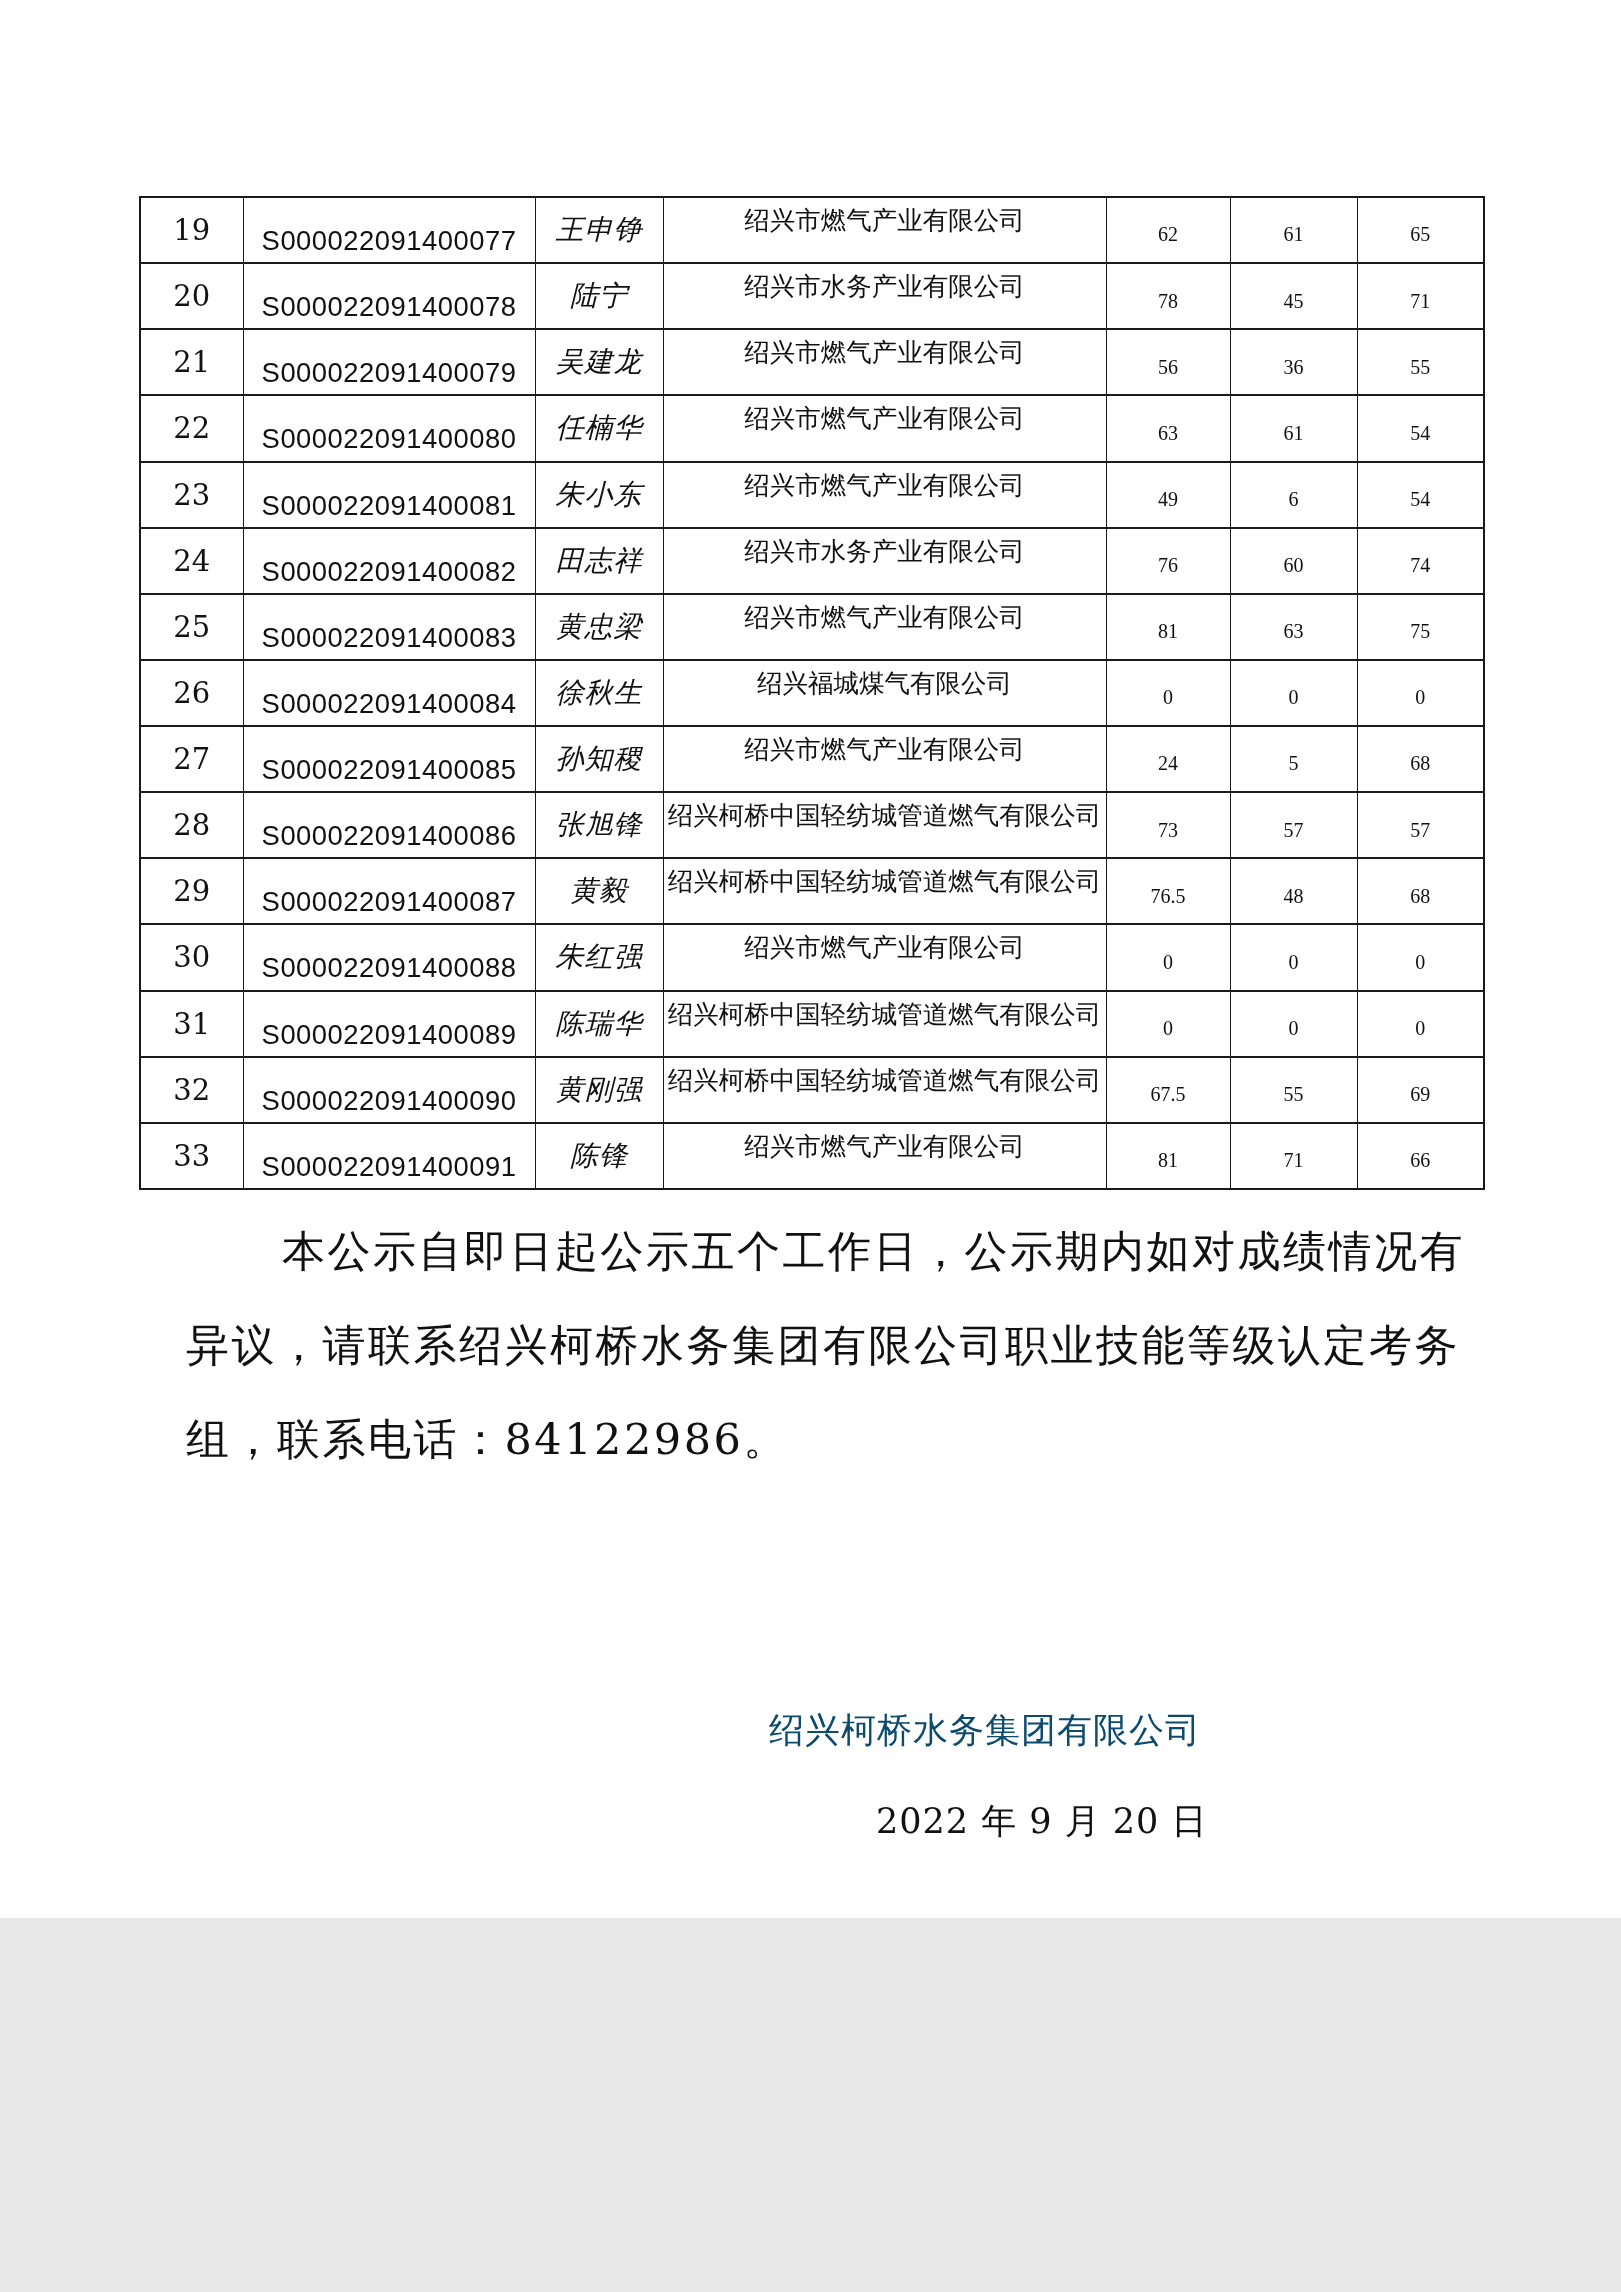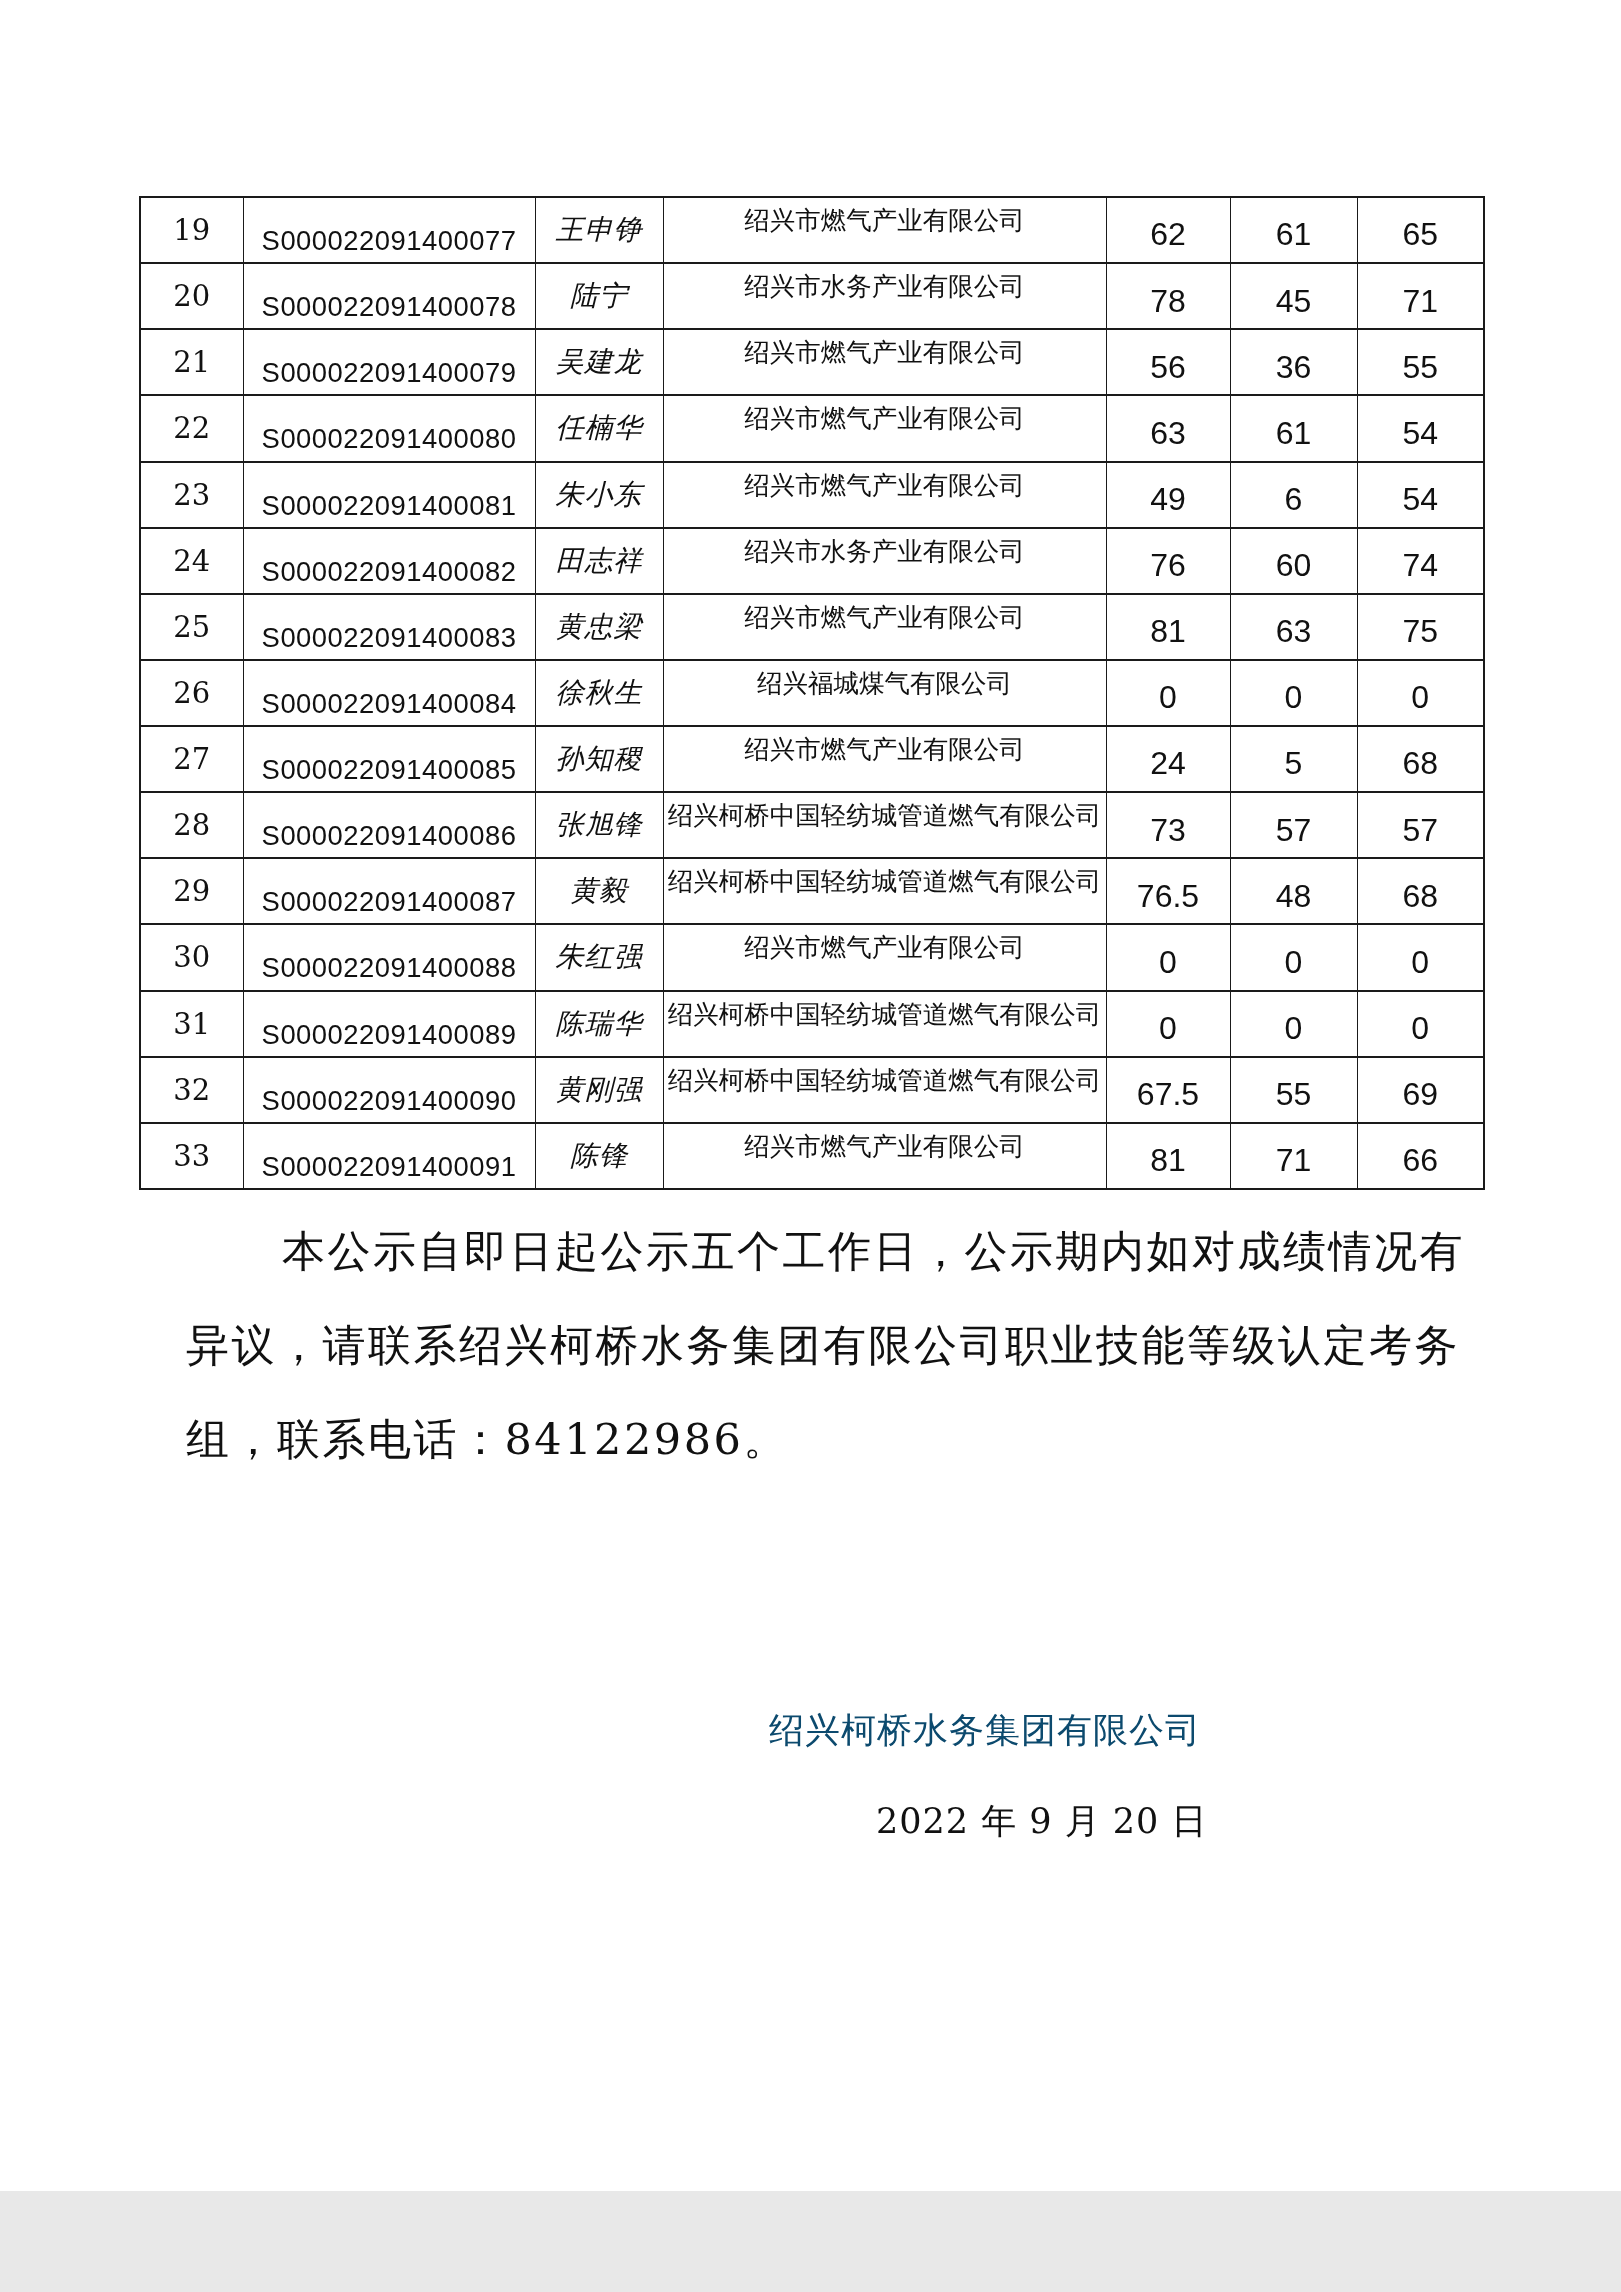--- a/index.html
+++ b/index.html
@@ -2,21 +2,21 @@
 <html><head>
 <meta charset="utf-8">
 <style>
   * { margin: 0; padding: 0; box-sizing: border-box; }
   html, body { background: #e8e8e8; }
   body { font-family: "DejaVu Serif", "Liberation Serif", serif; }
 
   .page {
     position: relative;
     width: 1621px;
-    height: 2191px;
+    height: 1918px;
     margin: 0 auto;
     background: #ffffff;
     color: #111;
     overflow: hidden;
   }
 
   
   table.score-table {
     position: absolute;
     left: 139px;
@@ -55,22 +55,22 @@
     font-size: 28px;
     letter-spacing: 1px;
     font-style: italic;
   }
   td.c-company {
     font-family: "DejaVu Serif", serif;
     font-size: 25.5px;
     padding-bottom: 19px;
   }
   td.c-score {
-    font-family: Liberation Sans, sans-serif;
-    font-size: 32px;
+    font-family: Liberation Serif, serif;
+    font-size: 20px;
     padding-top: 9.8px;
   }
 
   
   .notice-line {
     position: absolute;
     font-family: "DejaVu Serif", serif;
     font-size: 43px;
     letter-spacing: 2.5px;
     white-space: nowrap;

